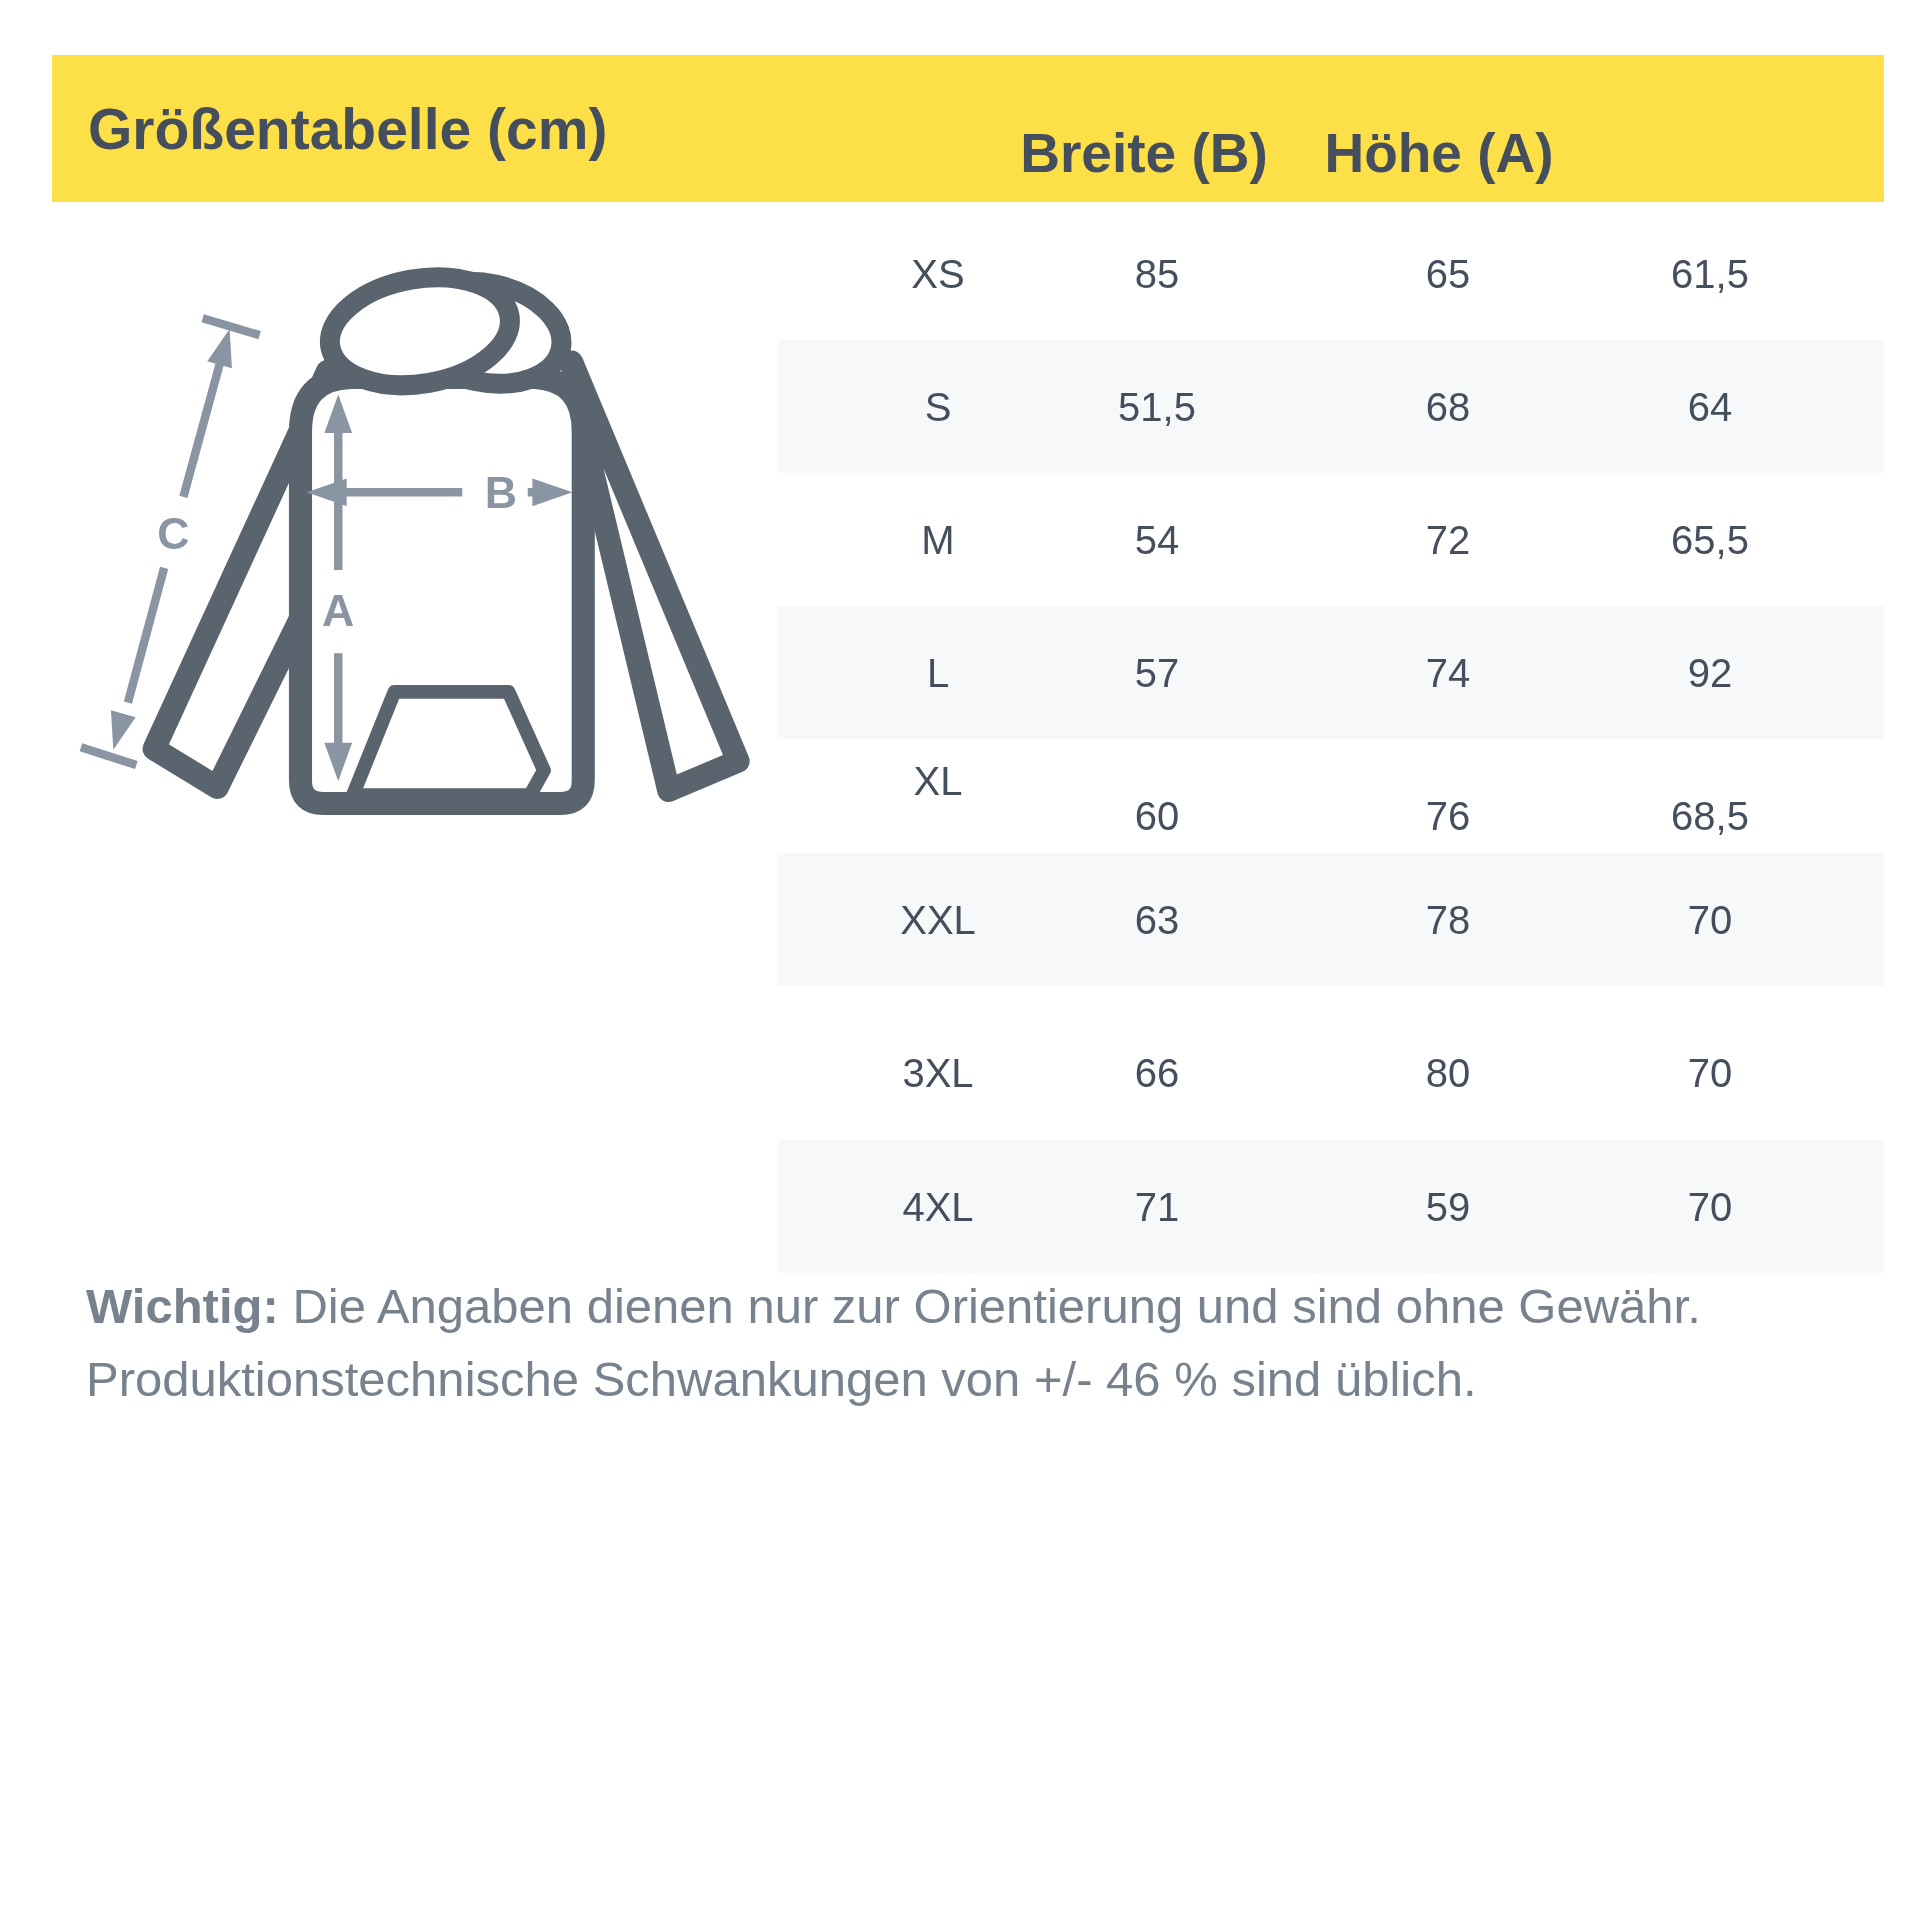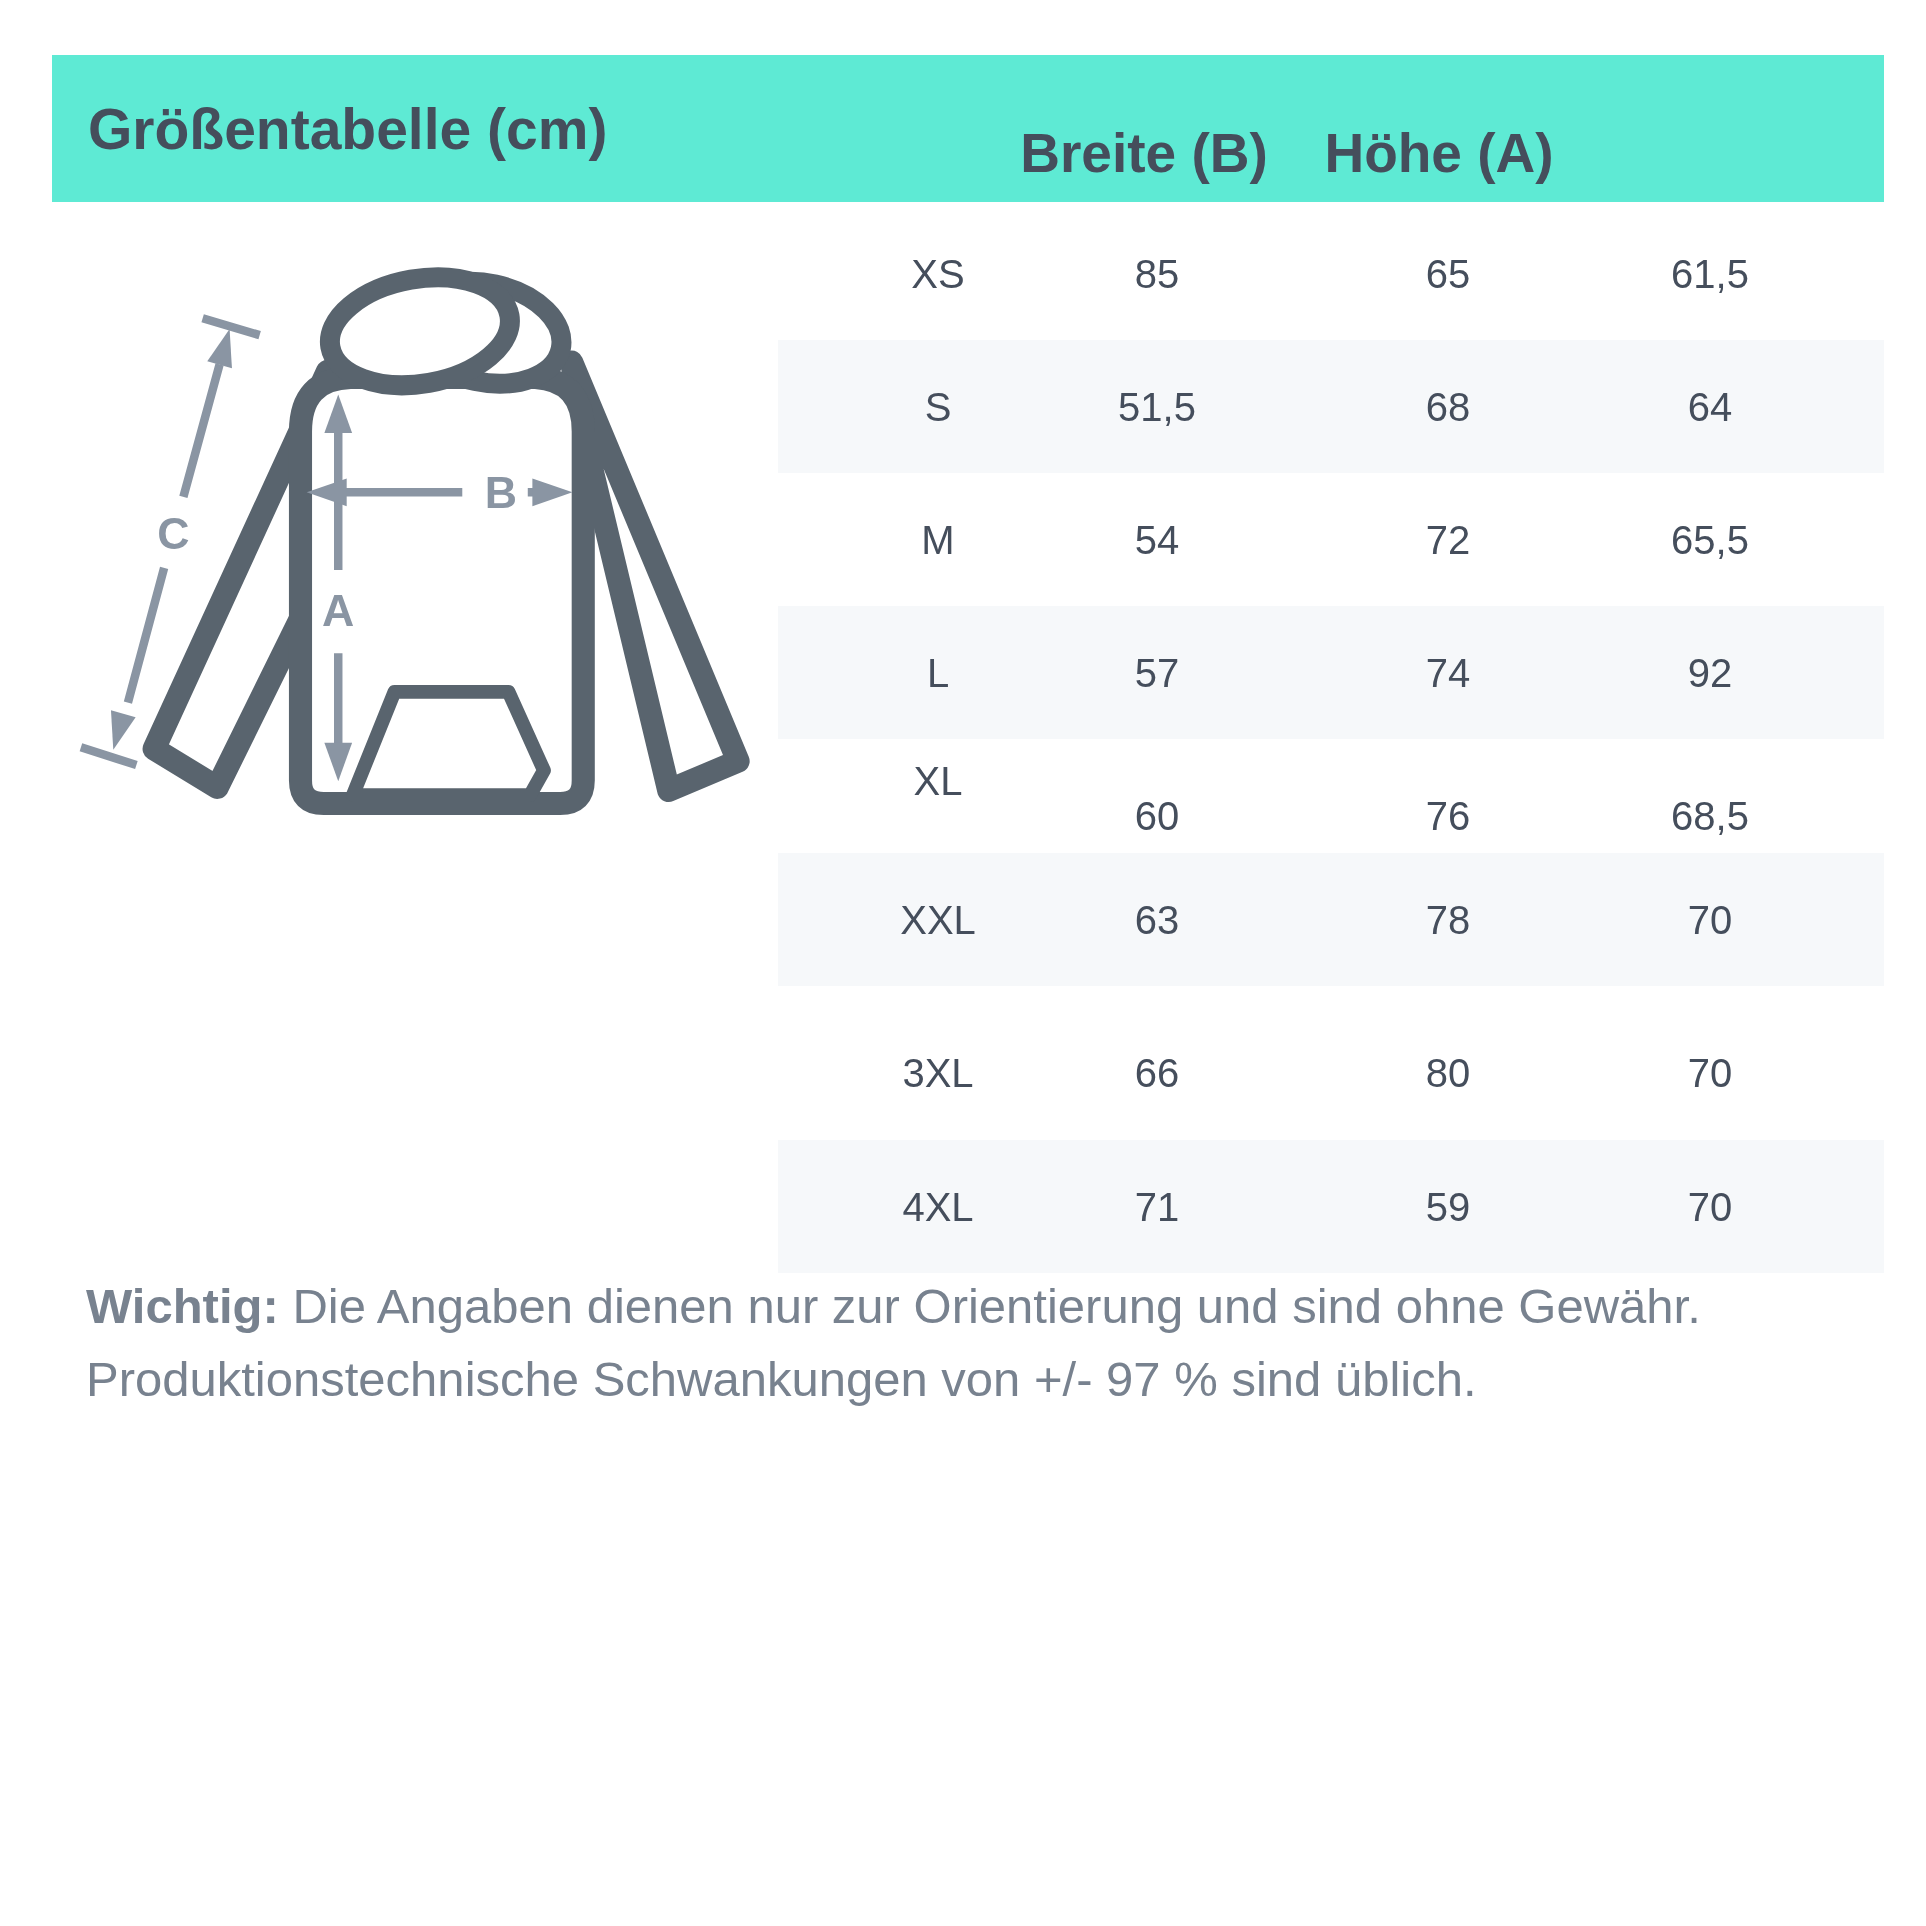--- a/index.html
+++ b/index.html
@@ -4,21 +4,21 @@
 <style>
   html,body { margin:0; padding:0; background:#ffffff; }
   .page {
     position:relative; width:1926px; height:1926px; background:#ffffff;
     font-family:"Liberation Sans","DejaVu Sans",sans-serif; overflow:hidden;
   }
 
   
   .header-bar {
     position:absolute; left:52px; top:55px; width:1832px; height:147px;
-    background:#5eead4;
+    background:#fde047;
   }
   .page-title {
     position:absolute; left:36px; top:0; height:100%;
     display:flex; align-items:center;
     font-size:57px; font-weight:bold; color:#454e5c; white-space:nowrap;
   }
   .col-header {
     position:absolute; top:0; height:100%;
     display:flex; align-items:center; justify-content:center;
     transform:translateX(-50%);
@@ -148,17 +148,17 @@
       <polygon points="298,427 301,478 269,469"></polygon>
       <polygon points="147,973 176,931 144,922"></polygon>
     </g>
     <text class="dim-label" x="439" y="812" text-anchor="middle">A</text>
     <text class="dim-label" x="650" y="660" text-anchor="middle">B</text>
     <text class="dim-label" x="225" y="712" text-anchor="middle">C</text>
   </svg>
 
   <div class="footer">
     <div><b>Wichtig:</b><span> Die Angaben dienen nur zur Orientierung und sind ohne Gewähr.</span></div>
-    <div>Produktionstechnische Schwankungen von +/- 97 % sind üblich.</div>
+    <div>Produktionstechnische Schwankungen von +/- 46 % sind üblich.</div>
   </div>
 
 </div>
 
 
 </body></html>

